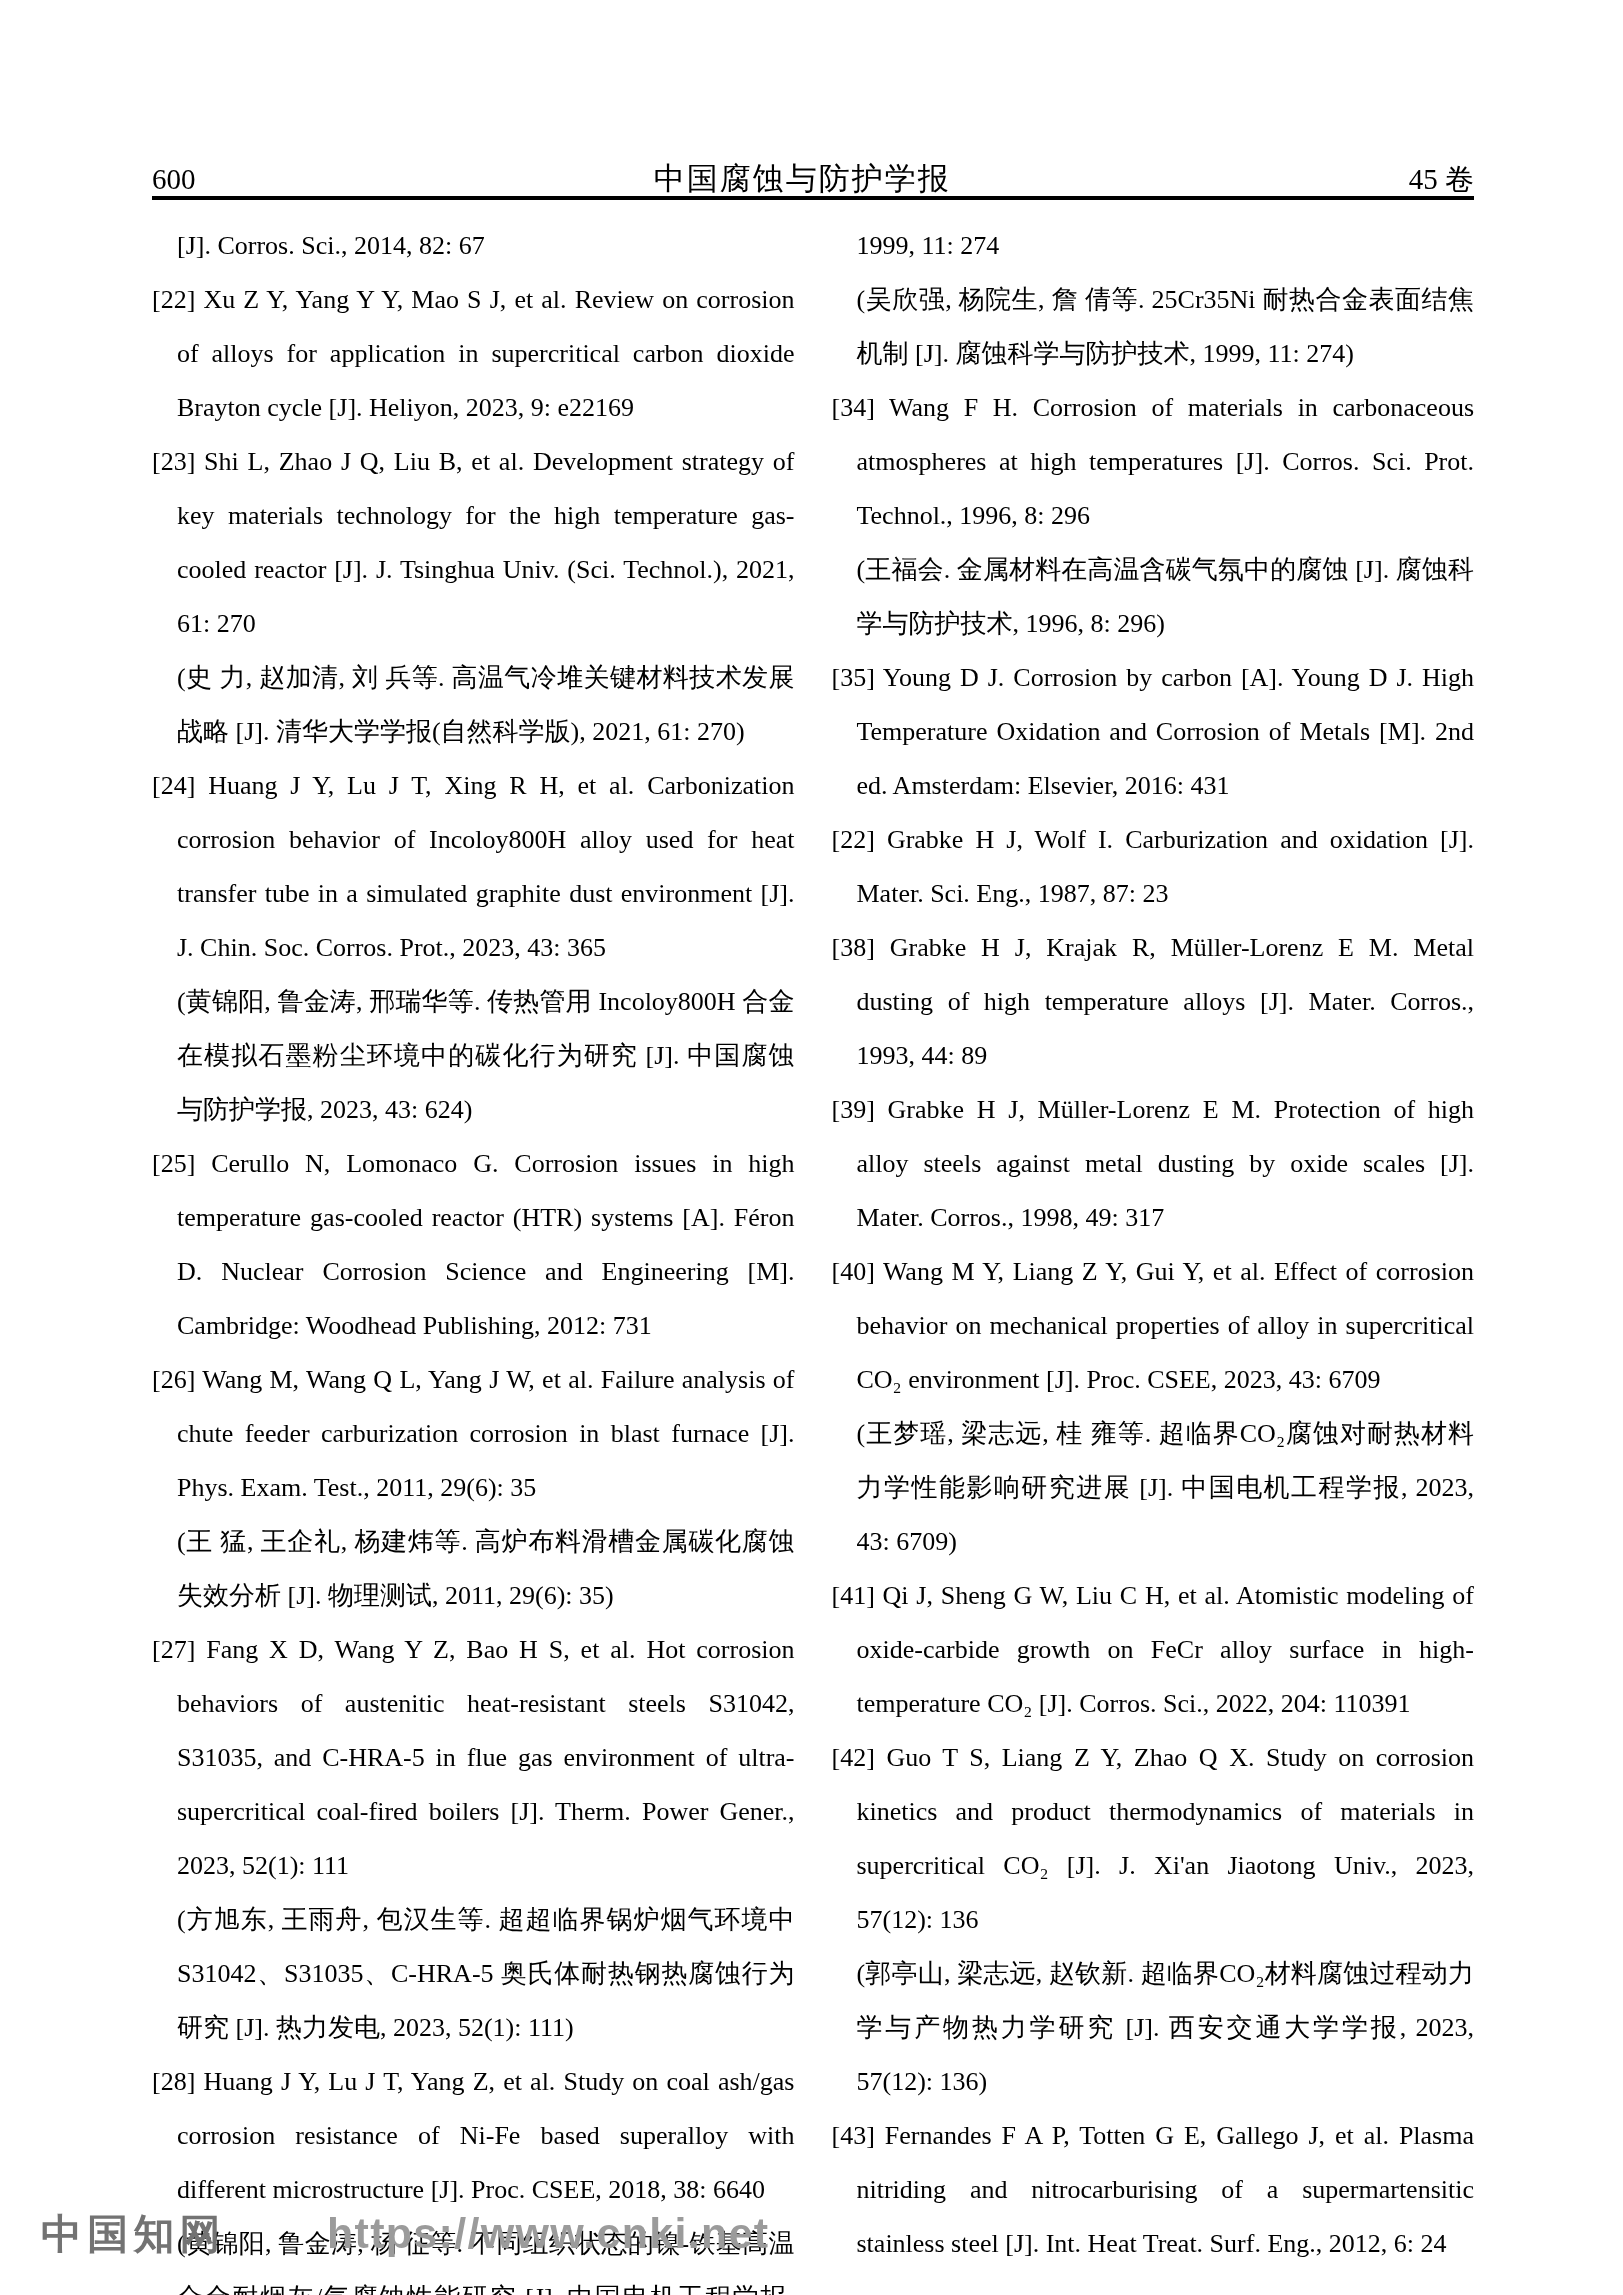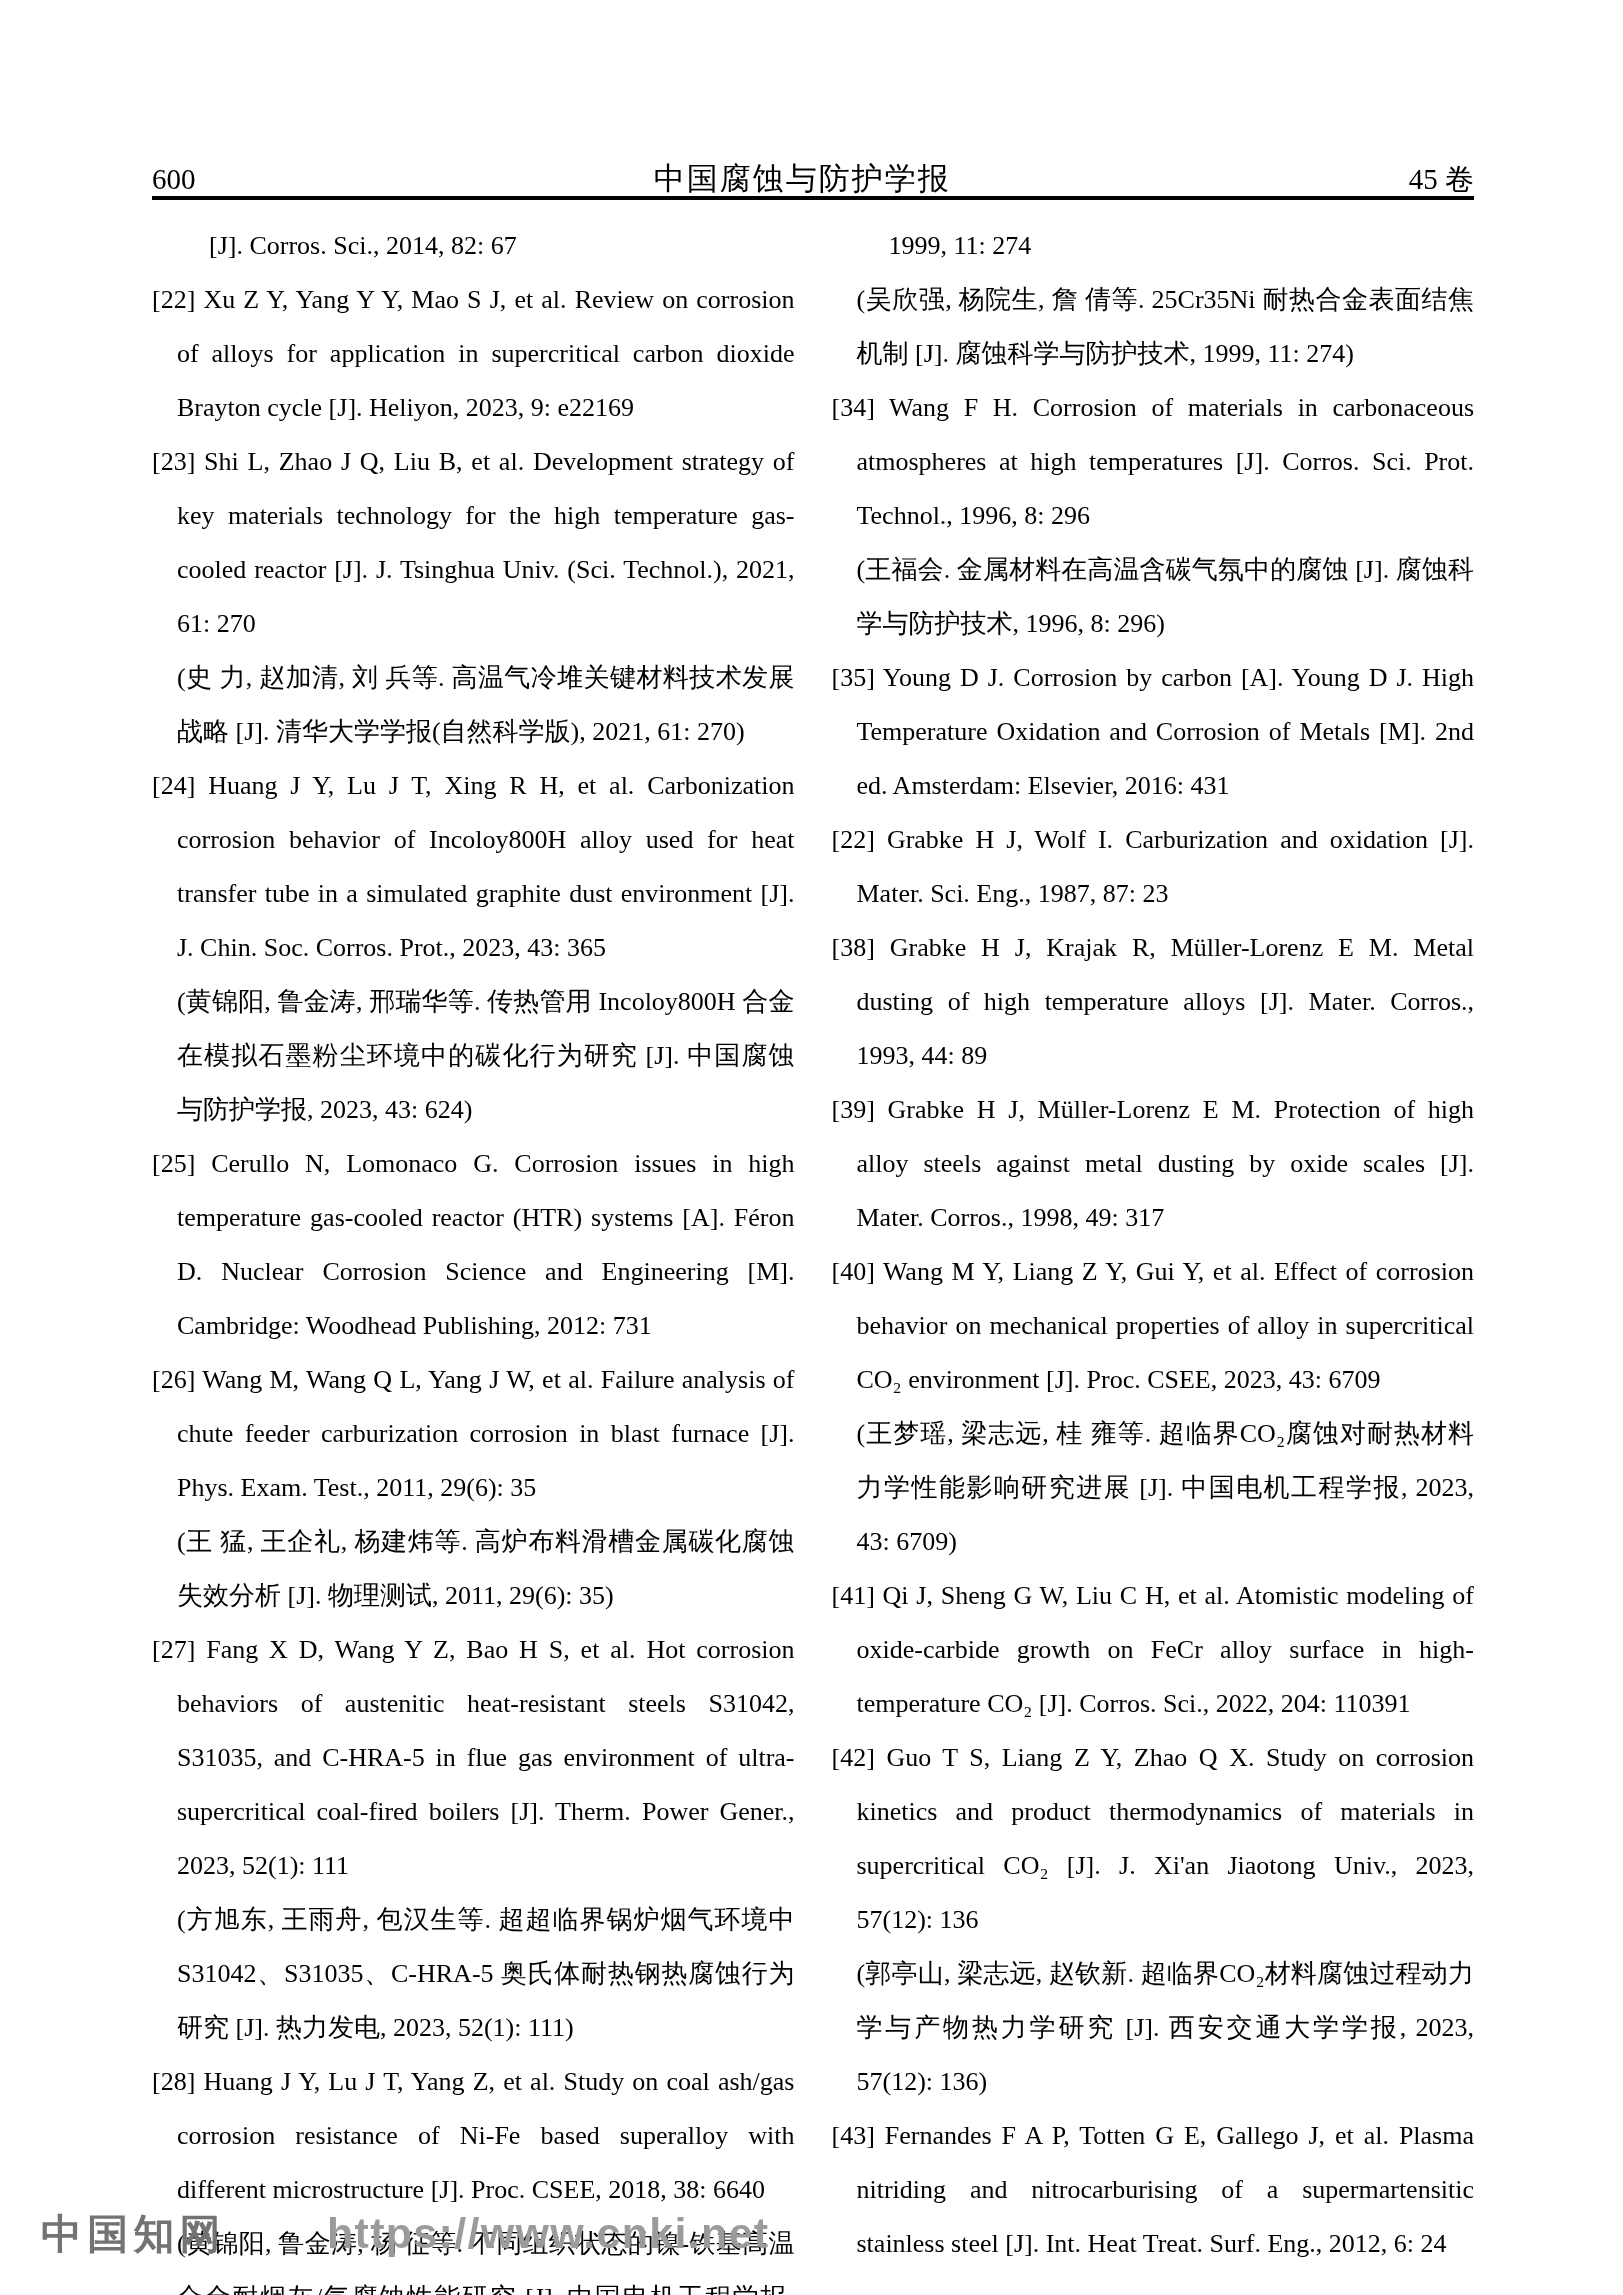--- a/index.html
+++ b/index.html
@@ -17,21 +17,21 @@
   .header-rule{
     position:absolute;left:152px;right:149px;top:196px;height:3.9px;background:#000;
   }
   .columns{
     position:absolute;left:152px;top:219px;width:1322px;
     display:flex;gap:37px;
   }
   .col{width:643px;font-size:26px;line-height:54px;}
   .ref{padding-left:25px;}
   .ref .en-line{text-indent:-25px;text-align:justify;}
-  .ref.cont .en-line{text-indent:0;margin-left:32px;}
+  .ref.cont .en-line{text-indent:0;}
   .ref .zh-line{text-align:justify;}
   .watermark-cn{
     position:absolute;left:41px;top:2214px;
     font-family:"Liberation Sans","DejaVu Sans",sans-serif;
     font-weight:bold;font-size:41px;line-height:1;color:#737373;letter-spacing:5.2px;
   }
   .watermark-url{
     position:absolute;left:327px;top:2212px;
     font-family:"Liberation Sans","DejaVu Sans",sans-serif;
     font-weight:bold;font-size:43px;line-height:1;color:#9b9b9b;letter-spacing:1.3px;

